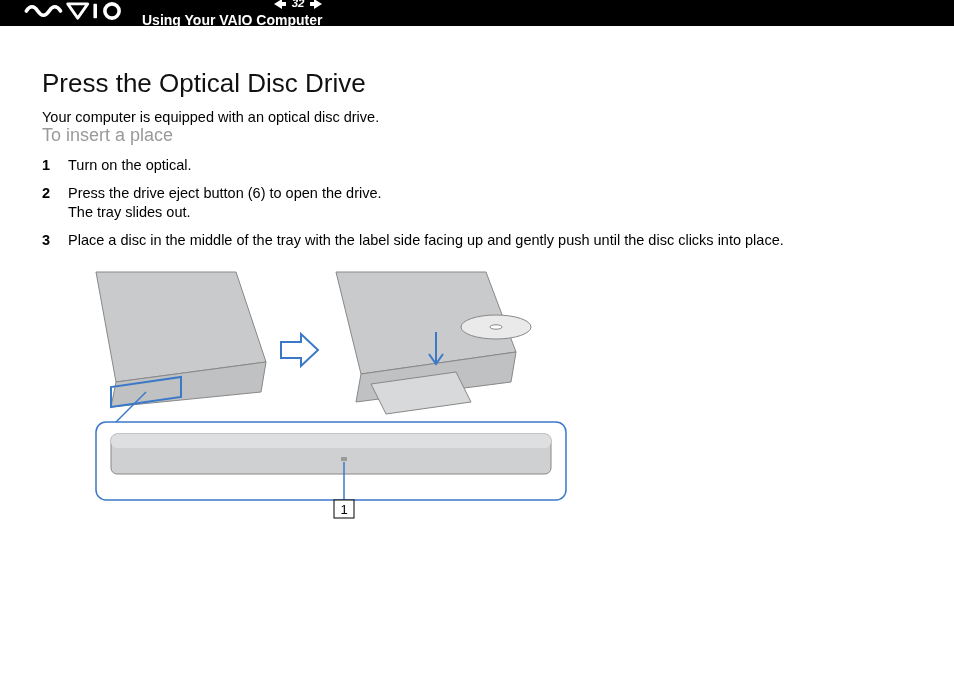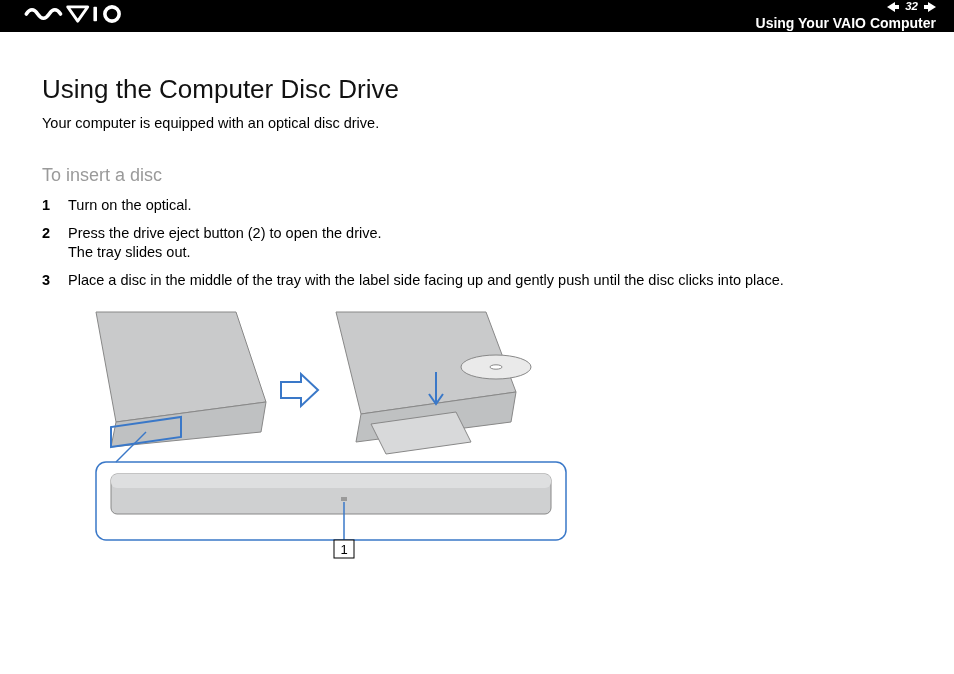--- a/index.html
+++ b/index.html
@@ -8,24 +8,24 @@
     width: 954px;
     height: 674px;
     font-family: Arial, Helvetica, sans-serif;
     background: #fff;
     color: #000;
     position: relative;
     overflow: hidden;
   }
   .header-bar {
     background: #000;
-    height: 32px;
+    height: 26px;
     display: flex;
     align-items: center;
-    justify-content: space-between;
+    justify-content: flex-start;
     padding: 0 18px 0 22px;
     position: relative;
   }
   .logo {
     height: 20px;
   }
   .header-right {
     display: flex;
     flex-direction: column;
     align-items: flex-end;
@@ -50,21 +50,21 @@
     padding: 42px 42px 0 42px;
   }
   h1.title {
     font-size: 26px;
     font-weight: 400;
     margin: 0 0 10px 0;
     color: #111;
   }
   .intro {
     font-size: 14.5px;
-    margin: 0 0 34px 0;
+    margin: 0 0 0 0;
     color: #000;
   }
   .subhead {
     font-size: 18px;
     color: #9a9a9a;
     font-weight: 400;
     margin: 0 0 10px 0;
   }
   ol.steps {
     list-style: none;
@@ -121,32 +121,32 @@
         <svg width="12" height="10" viewBox="0 0 12 10">
             <path d="M12 5 L4 0 L4 3 L0 3 L0 7 L4 7 L4 10 Z" fill="#fff"></path>
           </svg>
       </span>
     </div>
     <div class="breadcrumb">Using Your VAIO Computer</div>
   </div>
 </div>
 
 <div class="content">
-  <h1 class="title">Using the Computer Disc Drive</h1>
+  <h1 class="title">Press the Optical Disc Drive</h1>
   <p class="intro">Your computer is equipped with an optical disc drive.</p>
-  <div class="subhead">To insert a disc</div>
+  <div class="subhead">To insert a place</div>
 
   <ol class="steps">
     <li>
       <span class="num">1</span>
       <span class="txt">Turn on the optical.</span>
     </li>
     <li>
       <span class="num">2</span>
-      <span class="txt" style="white-space:pre-line;">Press the drive eject button (2) to open the drive.
+      <span class="txt" style="white-space:pre-line;">Press the drive eject button (6) to open the drive.
 The tray slides out.</span>
     </li>
     <li>
       <span class="num">3</span>
       <span class="txt">Place a disc in the middle of the tray with the label side facing up and gently push until the disc clicks into place.</span>
     </li>
   </ol>
 
   <div class="figure-area">
     <svg width="540" height="260" viewBox="0 0 540 260">

